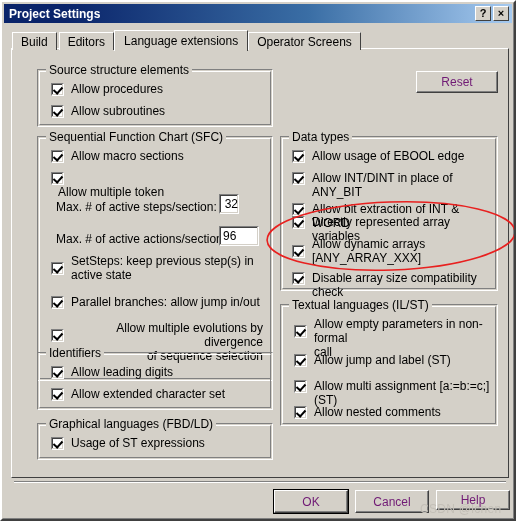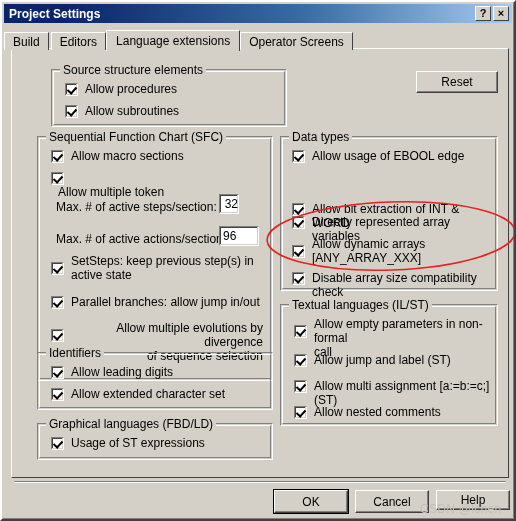--- a/index.html
+++ b/index.html
@@ -70,21 +70,21 @@
     display: flex;
     align-items: center;
     justify-content: center;
     line-height: 1;
     font-family: "Liberation Sans", sans-serif;
   }
 
   
   .tabstrip {
     position: absolute;
-    left: 2px; top: 27px;
+    left: 10px; top: 27px;
     height: 21px;
     display: flex;
     align-items: flex-end;
     z-index: 5;
   }
   .tab {
     height: 18px;
     line-height: 18px;
     padding: 0 8px;
     font-size: 12px;
@@ -210,21 +210,21 @@
   
   .btn {
     position: absolute;
     box-sizing: border-box;
     background: #d4d0c8;
     border-top: 1px solid #ffffff;
     border-left: 1px solid #ffffff;
     border-right: 1px solid #404040;
     border-bottom: 1px solid #404040;
     font-size: 12px;
-    color: #000000;
+    color: #701a75;
     font-family: "Liberation Sans", sans-serif;
     display: flex;
     align-items: center;
     justify-content: center;
   }
   .btn > .btn-in {
     position: absolute;
     inset: 0;
     border-right: 1px solid #808080;
     border-bottom: 1px solid #808080;
@@ -286,21 +286,21 @@
     <div class="tab">Operator Screens</div>
   </div>
 
   <div class="tabpage">
 
     <div class="btn" style="left:404px; top:22px; width:82px; height:22px;">
       <div class="btn-in"></div>
       <span>Reset</span>
     </div>
 
-    <div class="group" style="left:39px; top:20px; width:236px; height:58px;">
+    <div class="group" style="left:25px; top:20px; width:236px; height:58px;">
       <div class="gb-inner"></div>
       <span class="group-title">Source structure elements</span>
       <div class="cbrow" style="left:13px; top:12px;">
         <span class="cbox checked"></span>
         <span class="cblabel">Allow procedures</span>
       </div>
       <div class="cbrow" style="left:13px; top:34px;">
         <span class="cbox checked"></span>
         <span class="cblabel">Allow subroutines</span>
       </div>
@@ -362,20 +362,24 @@
         <span class="cblabel">Allow extended character set</span>
       </div>
     </div>
 
     <div class="group" style="left:268px; top:87px; width:218px; height:155px;">
       <div class="gb-inner"></div>
       <span class="group-title">Data types</span>
       <div class="cbrow" style="left:11px; top:12px;">
         <span class="cbox checked"></span>
         <span class="cblabel">Allow usage of EBOOL edge</span>
+      </div>
+      <div class="cbrow" style="left:11px; top:34px;">
+        <span class="cbox checked"></span>
+        <span class="cblabel">Allow INT/DINT in place of ANY_BIT</span>
       </div>
       <div class="cbrow" style="left:11px; top:56px;margin-top:9px;">
         <span class="cbox checked"></span>
         <span class="cblabel">Allow bit extraction of INT &amp; WORD</span>
       </div>
       <div class="cbrow" style="left:11px; top:78px;">
         <span class="cbox checked"></span>
         <span class="cblabel">Directly represented array variables</span>
       </div>
       <div class="cbrow" style="left:11px; top:100px; width:200px;">

